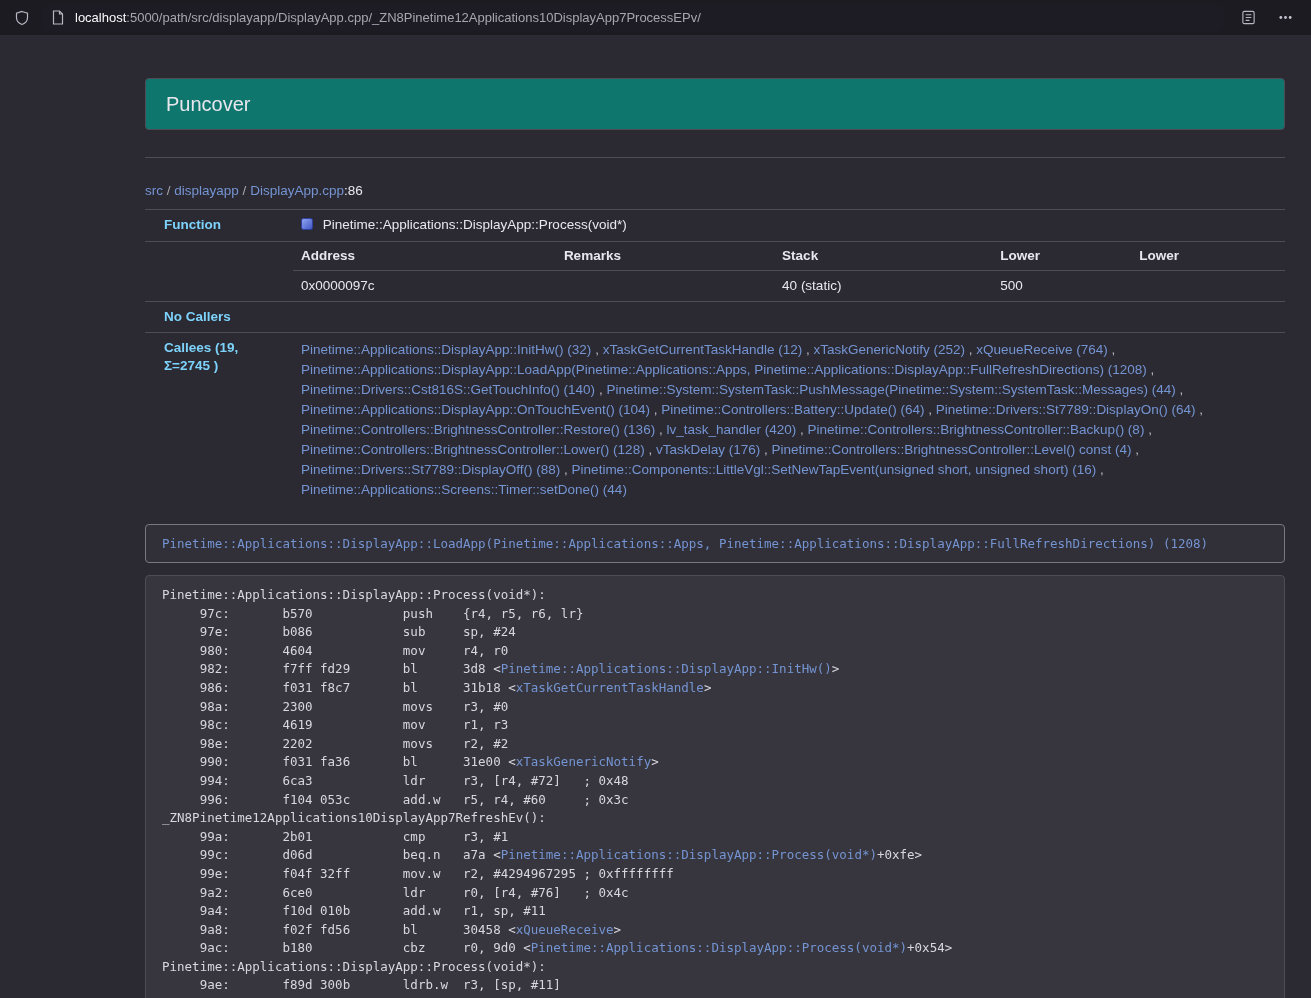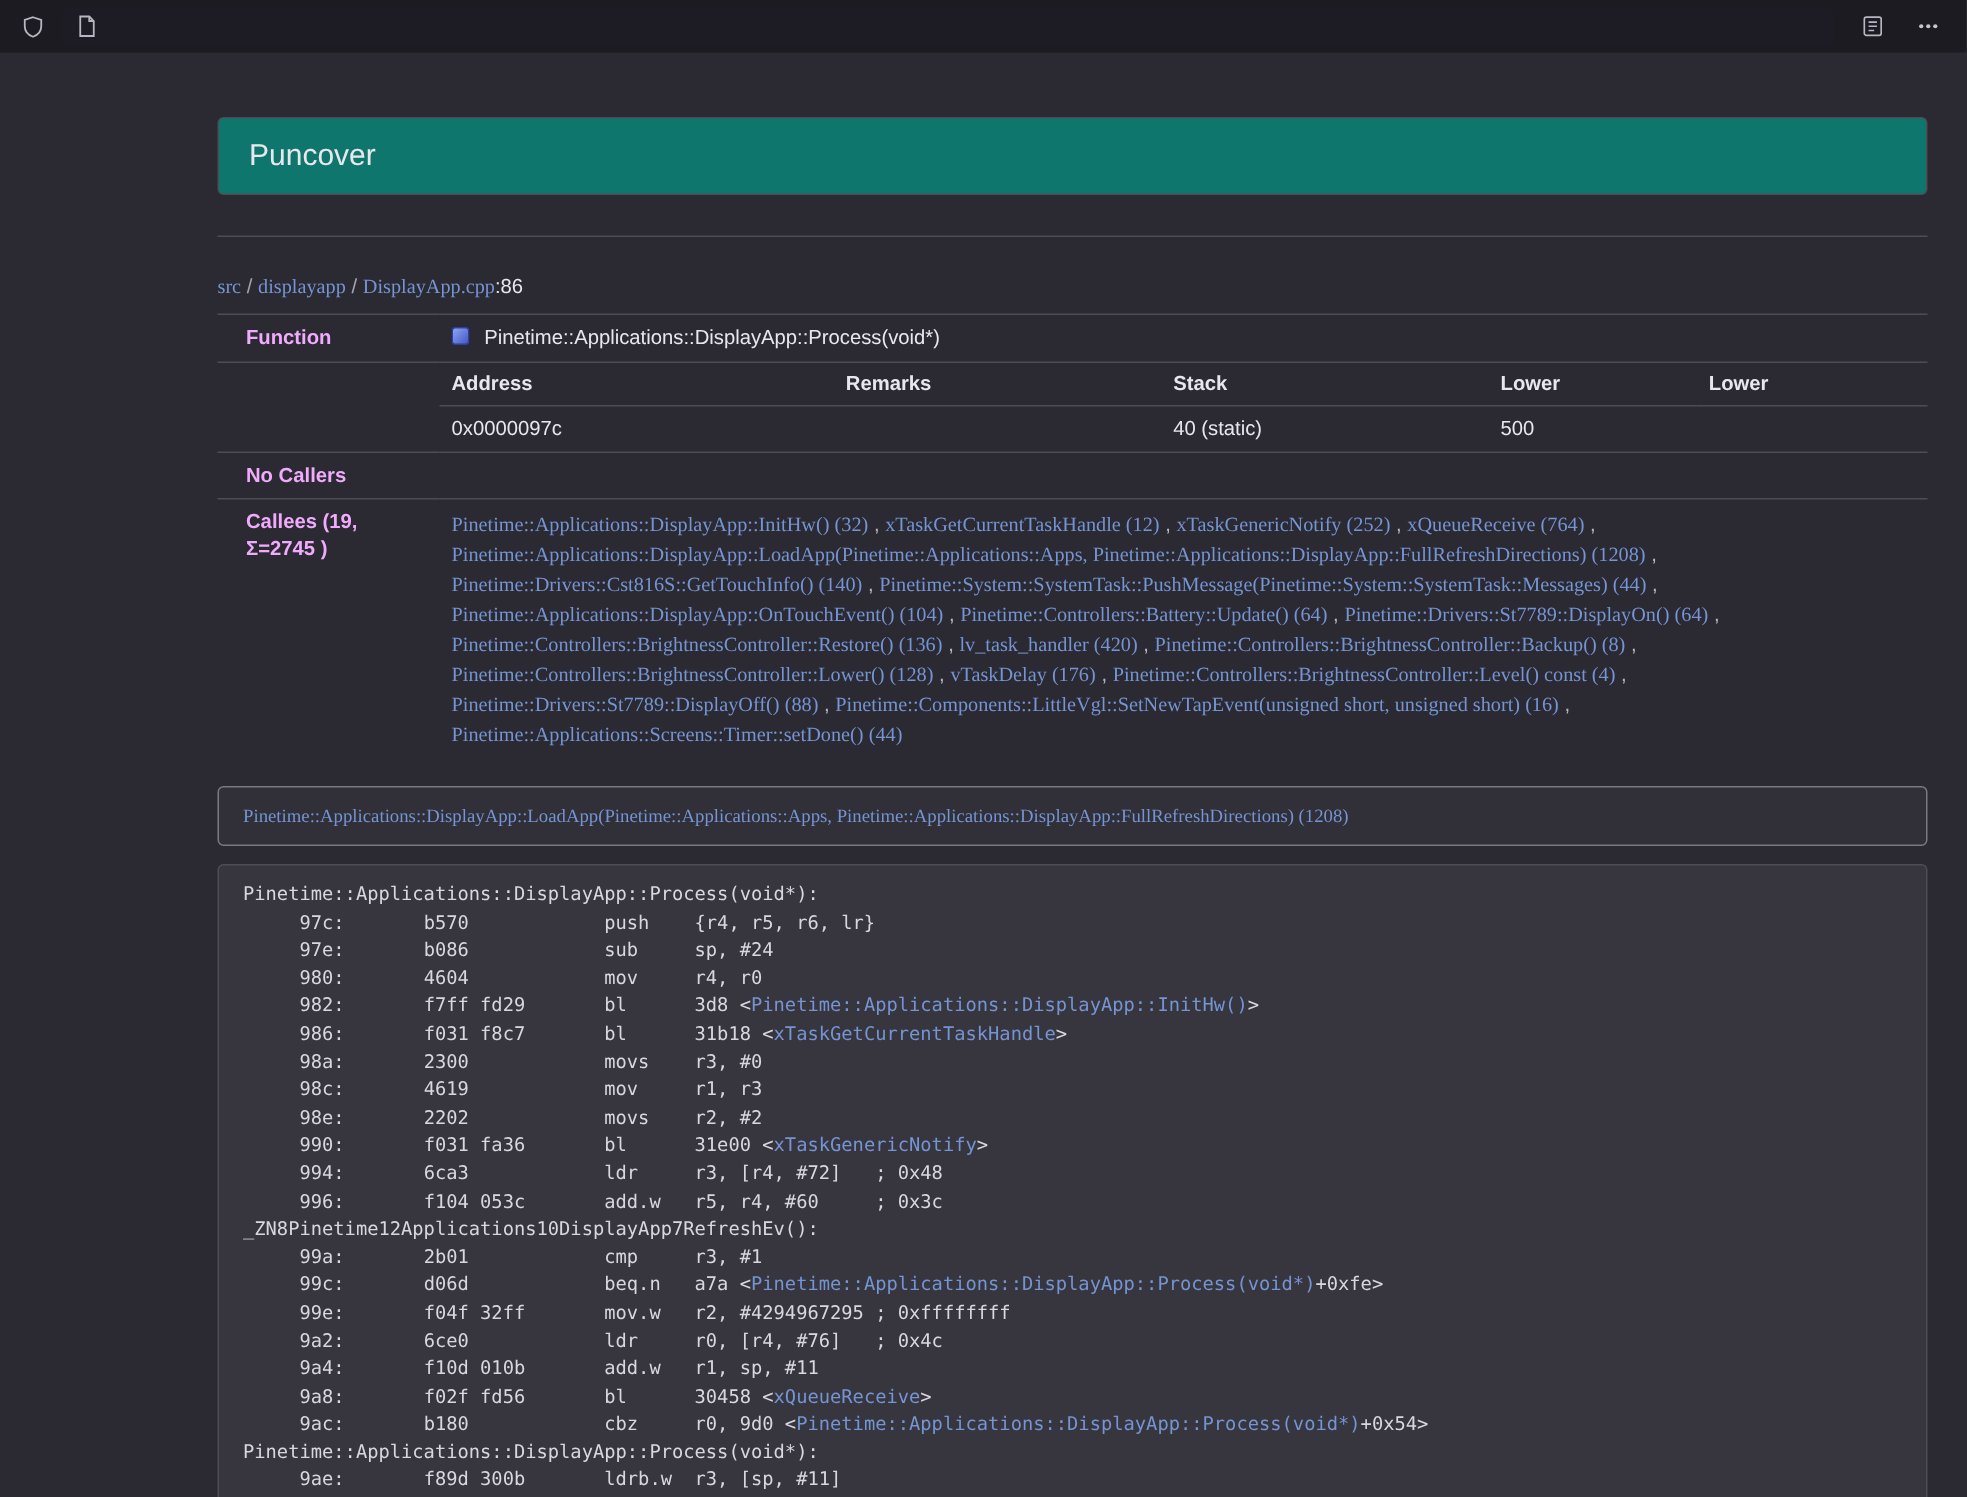--- a/index.html
+++ b/index.html
@@ -35,29 +35,29 @@
   .navbar {
     height: 52px; background: #0f766e;
     border: 1px solid #4e4c57; border-radius: 4px;
     display: flex; align-items: center; padding: 0 20px;
   }
   .brand { font-size: 20px; color: #e9e7ee; text-decoration: none; }
 
   hr.rule { border: 0; border-top: 1px solid #4e4c57; margin: 27px 0 0; }
 
   .breadcrumb { margin: 24px 0 10px; font-size: 13.5px; line-height: 17px; }
-  .lnk { color: #7494d2; text-decoration: none; cursor: pointer; font-family: Liberation Serif, serif; }
+  .lnk { color: #7494d2; text-decoration: none; cursor: pointer; }
   .bsep { color: #a8a5b1; }
   .bline { color: #e9e7ee; }
 
   table.tbl { width: 100%; border-collapse: collapse; font-size: 13.5px; }
   .tbl > tbody > tr > th, .tbl > tbody > tr > td {
     border-top: 1px solid #4e4c57; text-align: left; vertical-align: top;
   }
-  th.rowlabel { width: 148px; padding: 6px 8px 6px 19px; font-weight: bold; line-height: 18px; color: #f0abfc; }
+  th.rowlabel { width: 148px; padding: 6px 8px 6px 19px; font-weight: bold; line-height: 18px; color: #7dd3fc; }
   td.cell { padding: 6px 8px; line-height: 18px; color: #e9e7ee; }
   td.stats-cell { padding: 0; margin-left: 13px; }
   table.stats { width: 100%; border-collapse: collapse; font-size: 13.5px; }
   .stats th { font-weight: bold; padding: 5px 8px; border-bottom: 1px solid #4e4c57; line-height: 18px; text-align: left; }
   .stats td { padding: 6px 8px; line-height: 18px; }
   td.callees { padding: 7px 8px; line-height: 20px; }
   .csep { color: #b9b6c2; }
   .fn-icon { display: inline-block; margin-right: 6px; vertical-align: -1px; }
 
   .highlight {
@@ -86,20 +86,21 @@
       <path d="M8 1.5l5.5 1.8v4.2c0 3.3-2.2 5.8-5.5 7-3.3-1.2-5.5-3.7-5.5-7V3.3z"></path>
     </svg>
   </span>
   <div class="urlbar">
     <span class="chrome-icon">
       <svg width="14" height="15" viewBox="0 0 14 15" fill="none" stroke="#b8b6c2" stroke-width="1.2">
         <path d="M2.5 1h6l3 3v10h-9z"></path>
           <path d="M8.5 1v3h3"></path>
       </svg>
     </span>
+    <span class="url-text"><span class="url-host">localhost</span><span class="url-rest">:5000/path/src/displayapp/DisplayApp.cpp/_ZN8Pinetime12Applications10DisplayApp7ProcessEPv/</span></span>
   </div>
   <div class="chrome-right">
     <span class="chrome-icon">
       <svg width="15" height="15" viewBox="0 0 16 16" fill="none" stroke="#b8b6c2" stroke-width="1.2">
         <rect x="2" y="1.5" width="12" height="13" rx="1.5"></rect>
           <path d="M5 5h6M5 8h6M5 11h4"></path>
       </svg>
     </span>
     <span class="chrome-icon">
       <svg width="15" height="15" viewBox="0 0 16 16" fill="#c6c4cf">

